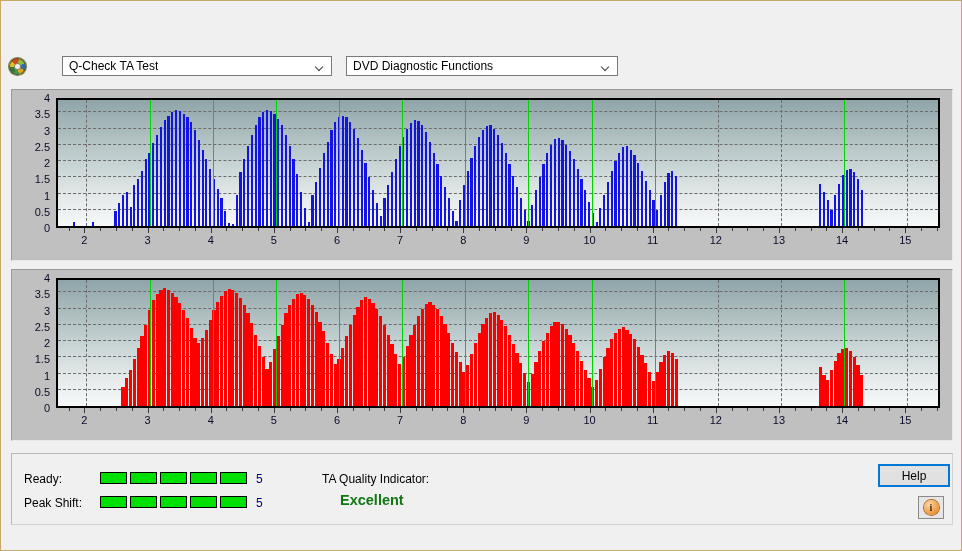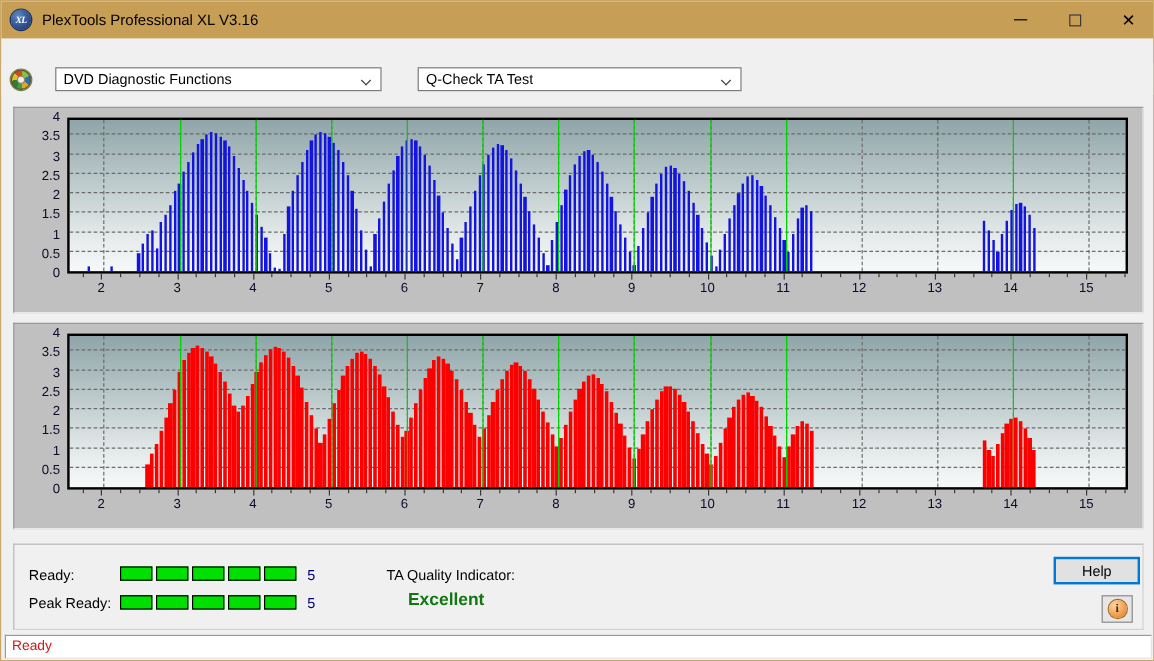--- a/index.html
+++ b/index.html
@@ -350,47 +350,30 @@
     color: #d01818;
     padding-left: 5px;
     white-space: nowrap;
   }
 </style>
 </head>
 <body>
 
 <div id="app">
 
-  <div class="titlebar">
-    <div class="app-icon">
-      <span>XL</span>
-    </div>
-    <div class="title-text">PlexTools Professional XL V3.16</div>
-    <div class="win-controls">
-      <div class="win-btn">
-        <span class="glyph-min"></span>
-      </div>
-      <div class="win-btn">
-        <span class="glyph-max"></span>
-      </div>
-      <div class="win-btn">
-        <span class="glyph-close">✕</span>
-      </div>
-    </div>
-  </div>
 
 
   <div class="selrow">
     <div class="disc-icon"></div>
+    <div class="combo" id="combo-test">
+      <span class="combo-text">Q-Check TA Test</span>
+      <span class="chev"></span>
+    </div>
     <div class="combo" id="combo-func">
       <span class="combo-text">DVD Diagnostic Functions</span>
-      <span class="chev"></span>
-    </div>
-    <div class="combo" id="combo-test">
-      <span class="combo-text">Q-Check TA Test</span>
       <span class="chev"></span>
     </div>
   </div>
 
   <div class="chart-panel" id="chart-top">
     <div class="ylabels">
         <div class="ylabel" style="bottom: auto; top: 130px;">0</div>
         <div class="ylabel" style="bottom: auto; top: 113.75px;">0.5</div>
         <div class="ylabel" style="bottom: auto; top: 97.5px;">1</div>
         <div class="ylabel" style="bottom: auto; top: 81.25px;">1.5</div>
@@ -956,36 +939,33 @@
     <div class="lbl" id="jitter-label">Ready:</div>
     <div class="meter" id="jitter-meter">
         <div class="meter-seg" style="background: rgb(0, 224, 0);"></div>
         <div class="meter-seg" style="background: rgb(0, 224, 0);"></div>
         <div class="meter-seg" style="background: rgb(0, 224, 0);"></div>
         <div class="meter-seg" style="background: rgb(0, 224, 0);"></div>
         <div class="meter-seg" style="background: rgb(0, 224, 0);"></div>
       </div>
     <div class="meter-val" id="jitter-value">5</div>
 
-    <div class="lbl" id="peakshift-label">Peak Ready:</div>
+    <div class="lbl" id="peakshift-label">Peak Shift:</div>
     <div class="meter" id="peakshift-meter">
         <div class="meter-seg" style="background: rgb(0, 224, 0);"></div>
         <div class="meter-seg" style="background: rgb(0, 224, 0);"></div>
         <div class="meter-seg" style="background: rgb(0, 224, 0);"></div>
         <div class="meter-seg" style="background: rgb(0, 224, 0);"></div>
         <div class="meter-seg" style="background: rgb(0, 224, 0);"></div>
       </div>
     <div class="meter-val" id="peakshift-value">5</div>
 
     <div class="lbl" id="taq-label">TA Quality Indicator:</div>
     <div id="taq-value">Excellent</div>
 
     <div class="start-button">Help</div>
     <div class="info-button">
       <span class="info-glyph">i</span>
     </div>
   </div>
 
-  <div class="statusbar">
-    <span class="status-text">Ready</span>
-  </div>
 
 </div>
 
 </body></html>

